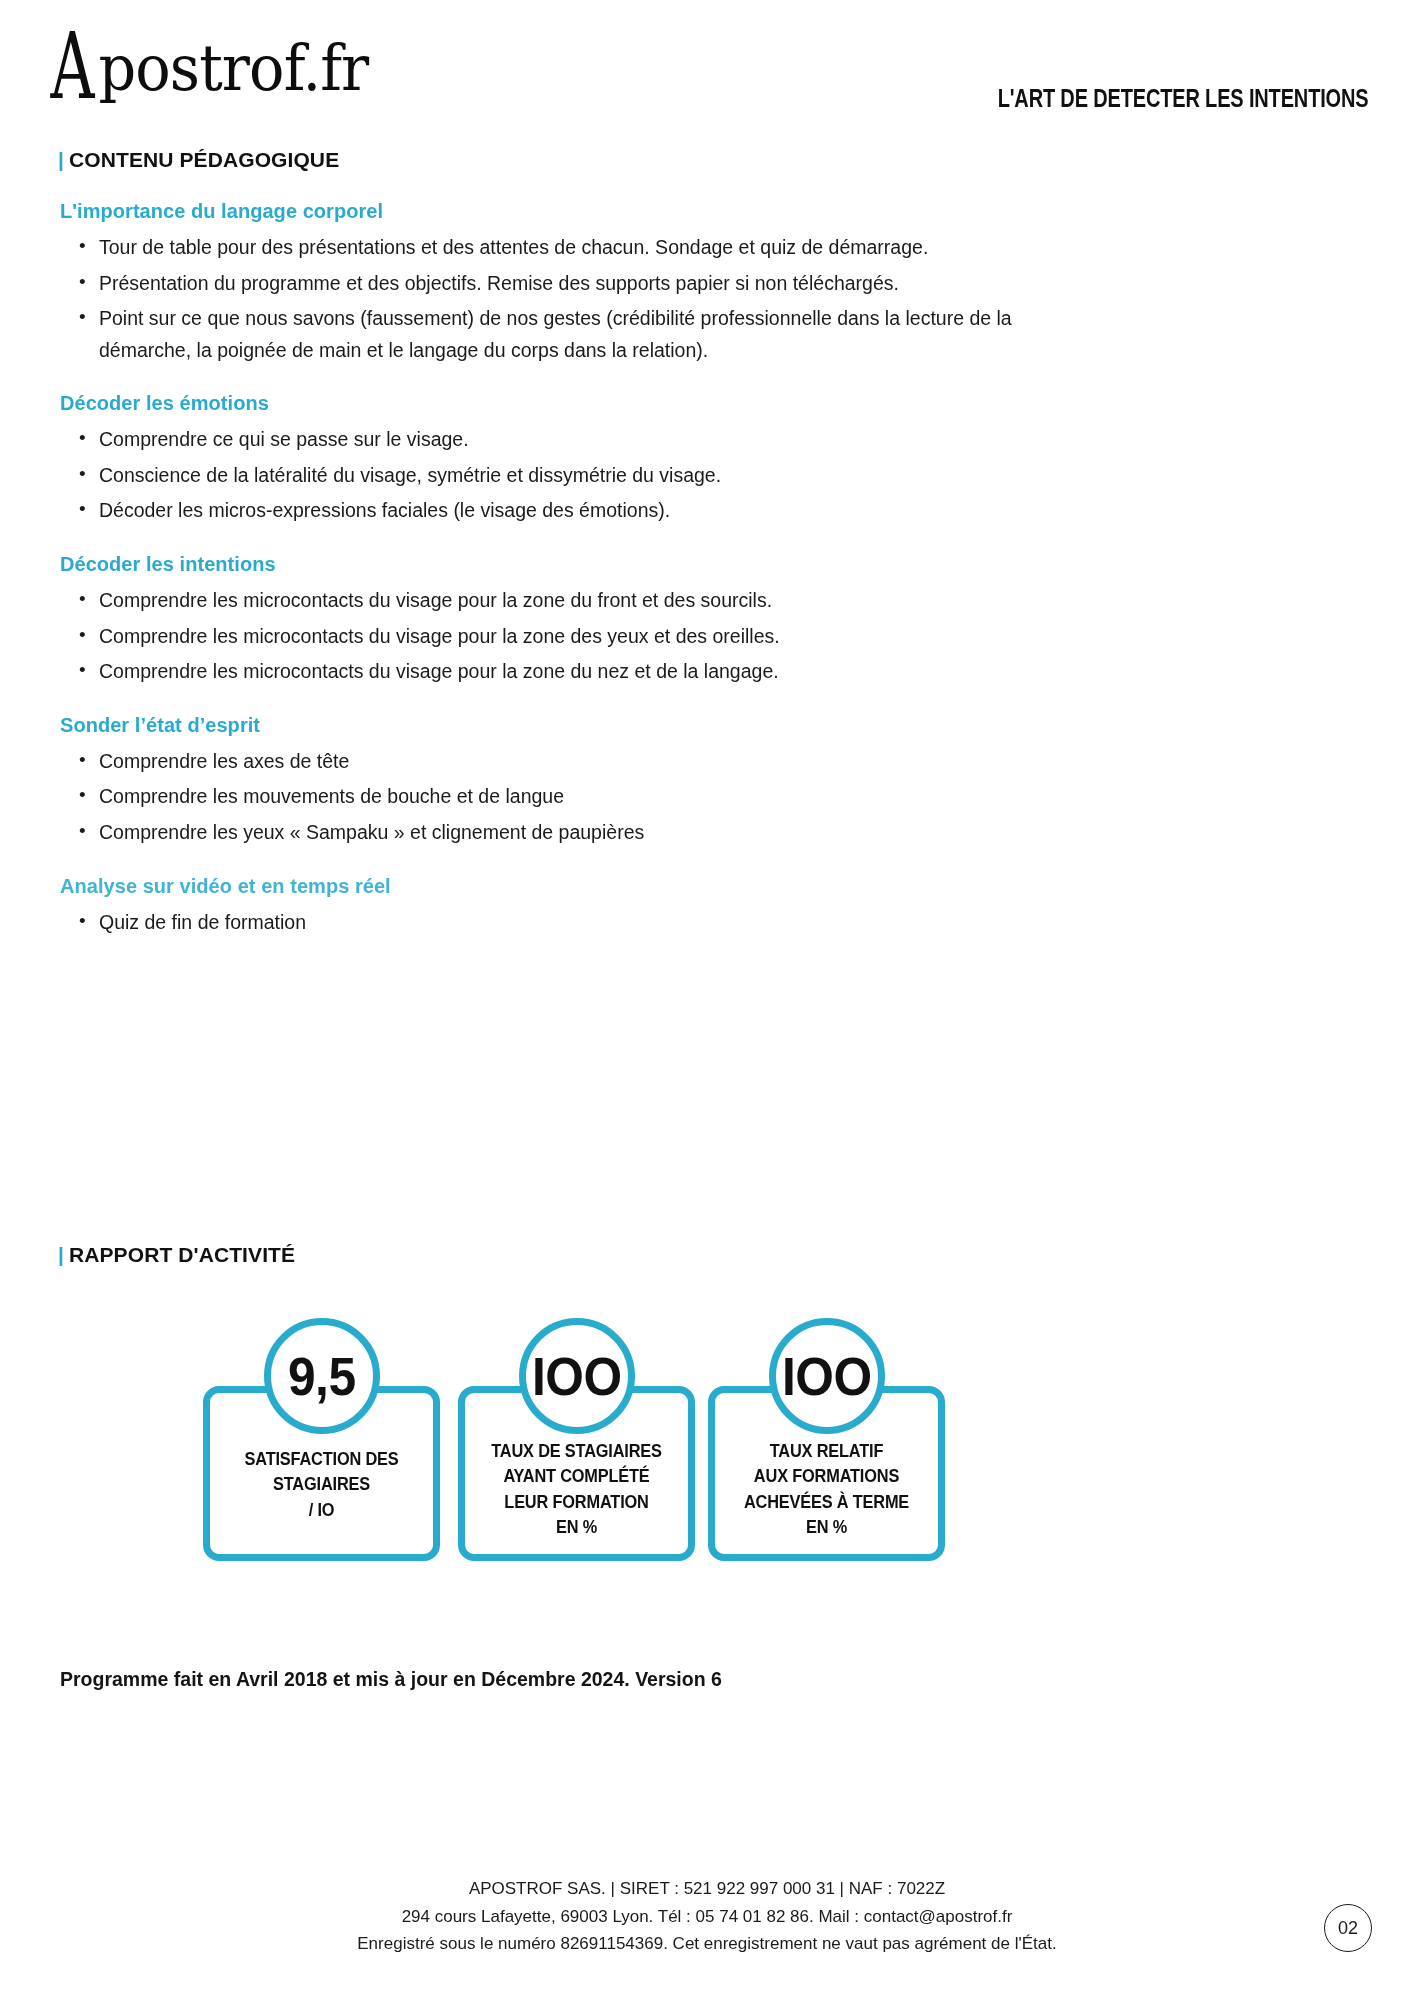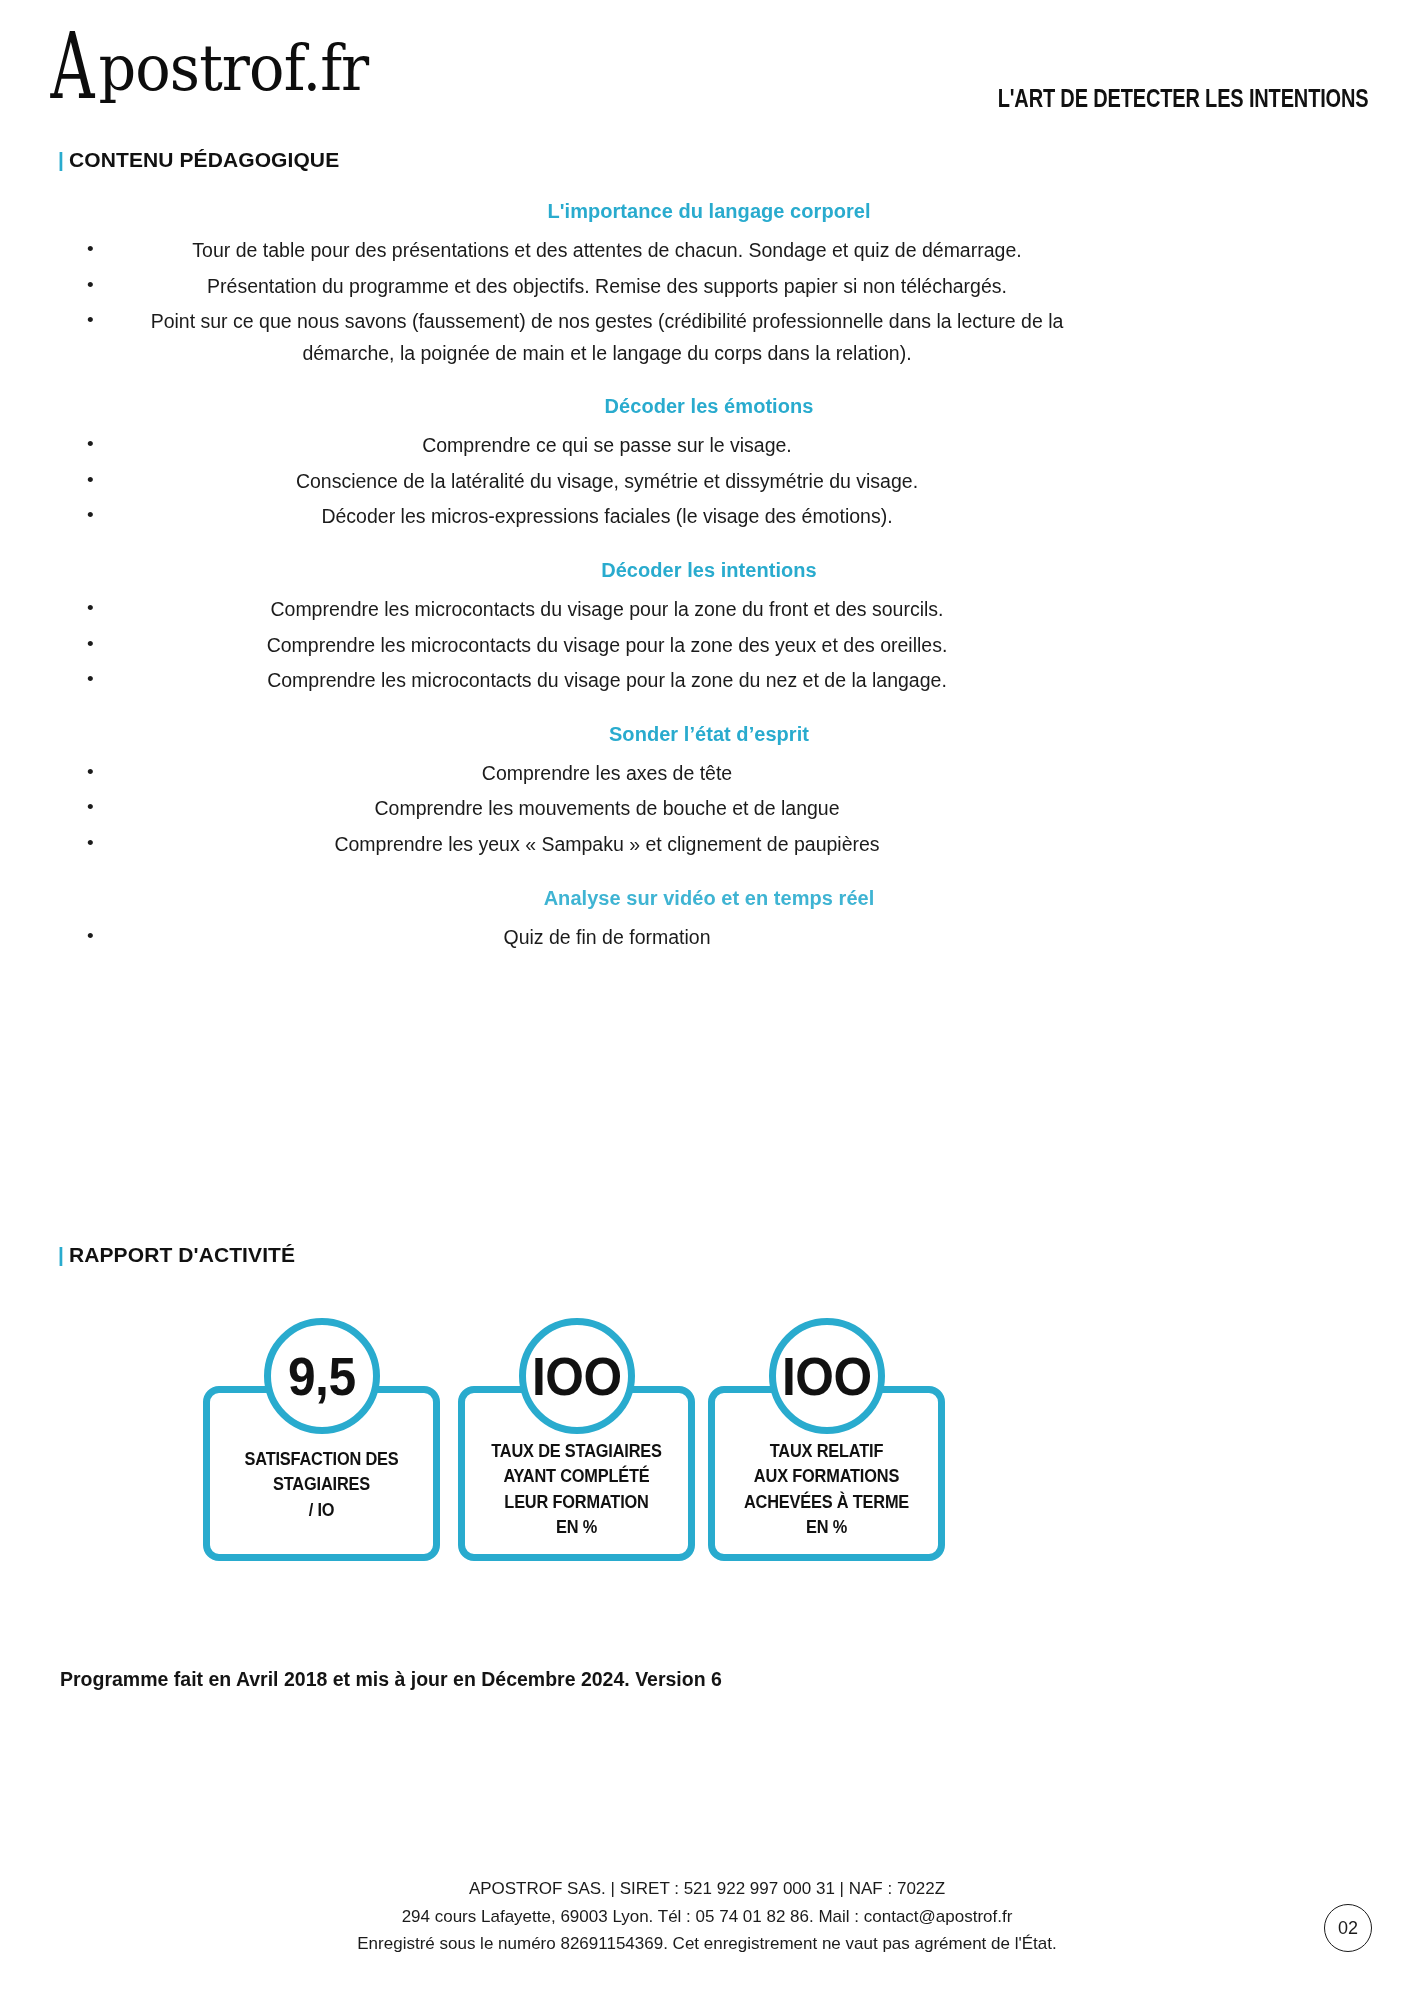--- a/index.html
+++ b/index.html
@@ -83,32 +83,32 @@
     margin-right: 5px;
   }
 
   
   .content {
     position: absolute;
     left: 58px;
     top: 200px;
     width: 1300px;
   }
-  .group { margin-bottom: 26px; text-align: center; }
+  .group { margin-bottom: 26px; }
   .group-title {
     color: #29abce;
     font-weight: bold;
     font-size: 20px;
     margin: 0 0 9px 2px;
     letter-spacing: 0.05px;
   }
   .group-title .soft { color: #3fb4d3; }
   ul.bullets {
     list-style: none;
-    margin: 12px;
+    margin: 4px;
     padding: 0;
   }
   ul.bullets li {
     position: relative;
     padding-left: 37px;
     font-size: 19.5px;
     line-height: 1.62;
     color: #1b1b1b;
     margin: 0 0 4px 0;
     max-width: 1000px;

